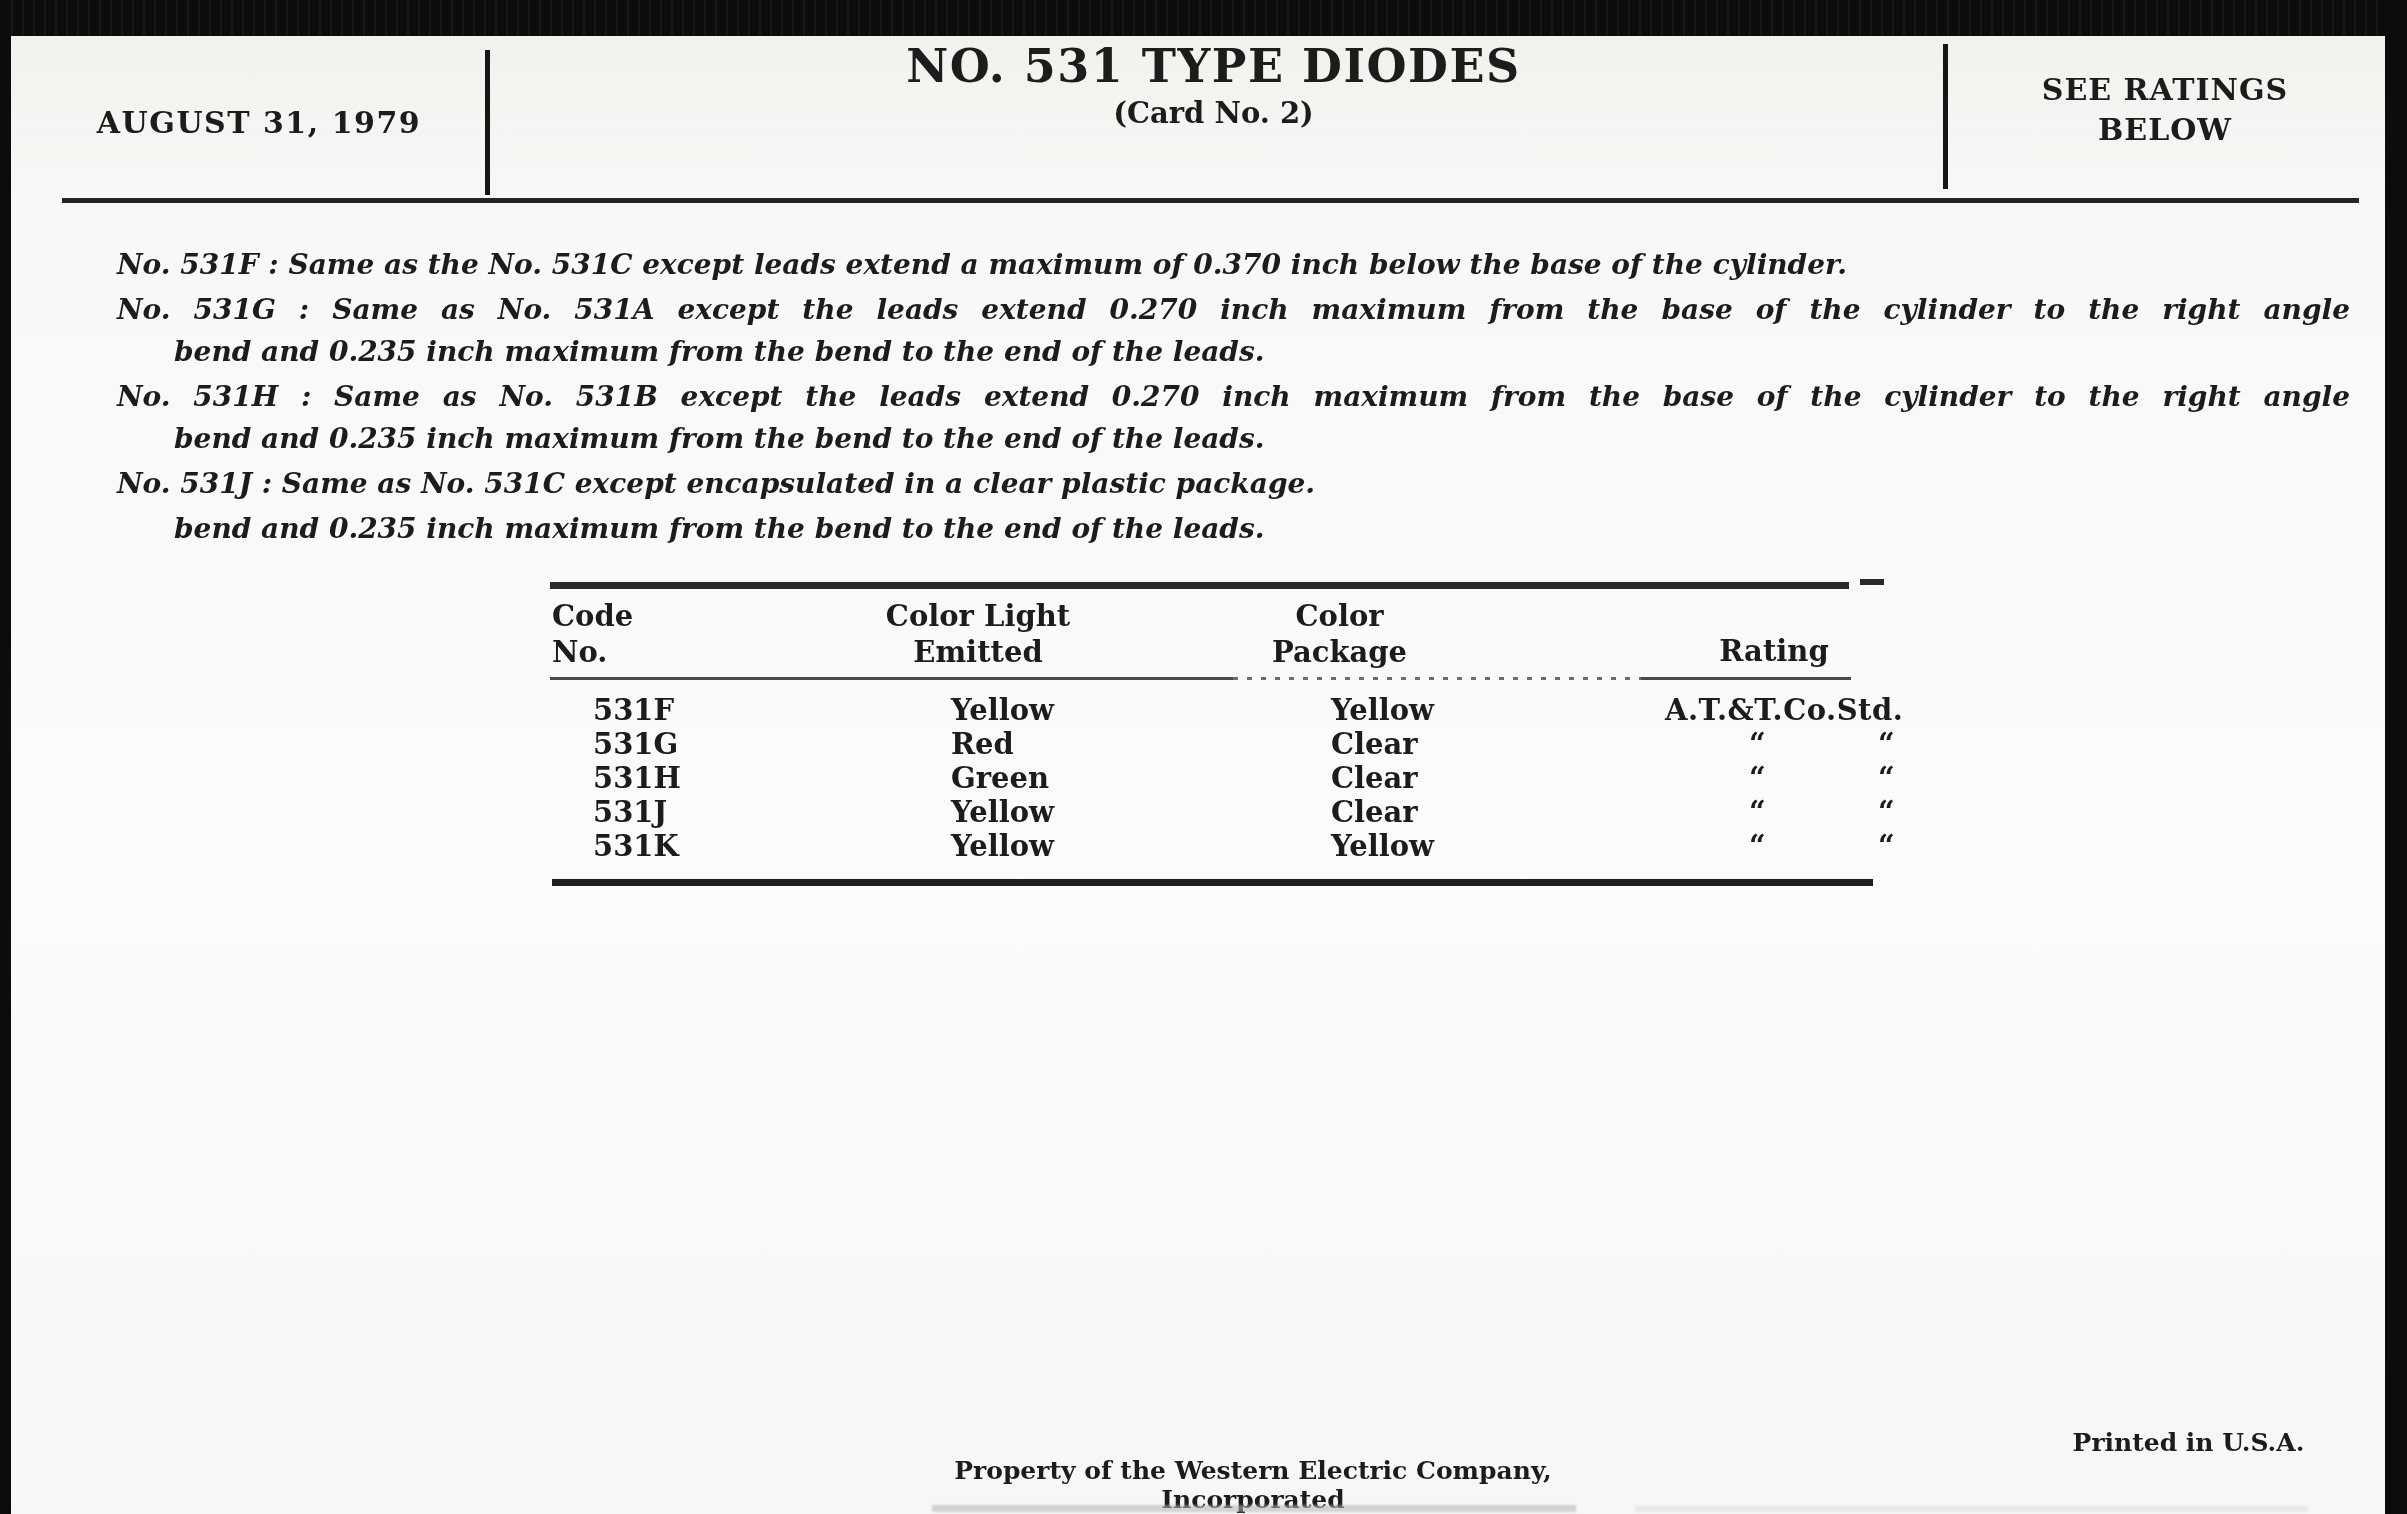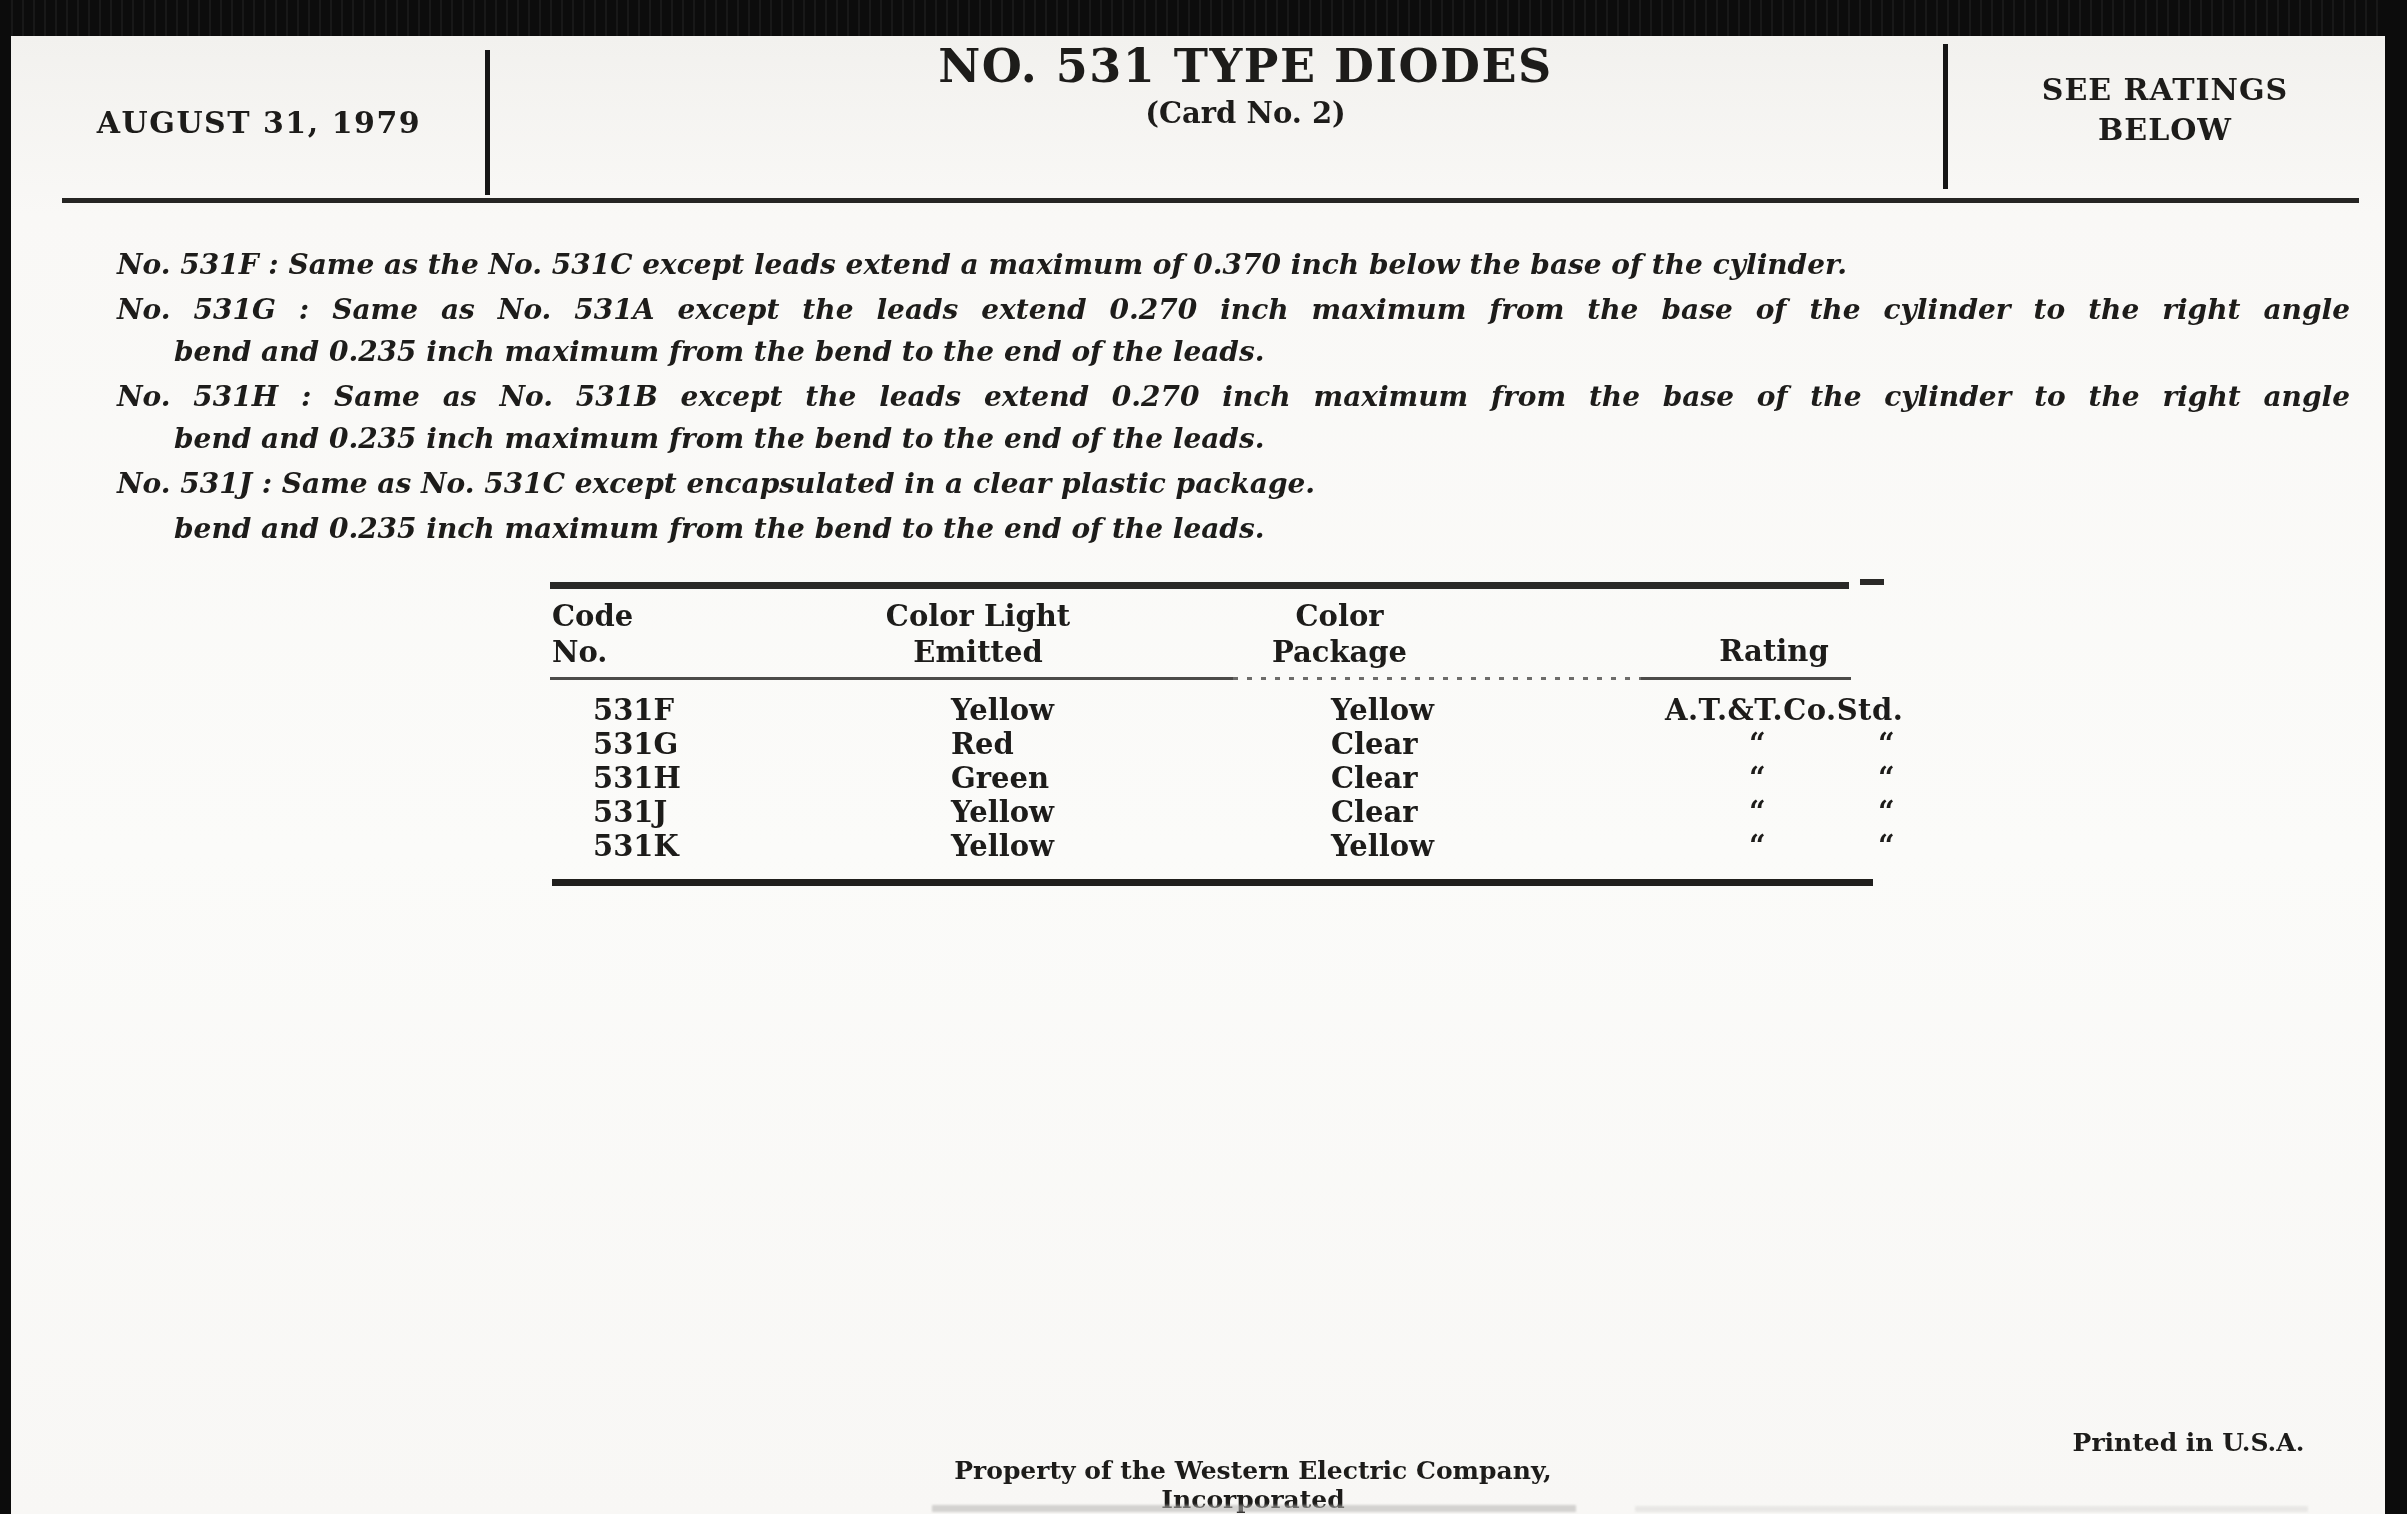--- a/index.html
+++ b/index.html
@@ -12,21 +12,21 @@
   .band-right{position:absolute;right:0;top:0;width:23px;height:1515px;background:#0c0c0c;}
   
   .card{position:absolute;left:11px;top:36px;width:2374px;height:1479px;
         background:linear-gradient(180deg,#f2f1ee 0%,#f9f8f6 12%,#fbfbf9 55%,#f8f7f5 100%);}
   
   .date{position:absolute;left:40px;top:69px;width:416px;text-align:center;
         font-size:30px;letter-spacing:1.5px;}
   .vdiv{position:absolute;width:5px;background:#161616;}
   .vdiv1{left:474px;top:14px;height:145px;}
   .vdiv2{left:1932px;top:8px;height:145px;}
-  .head-center{position:absolute;left:479px;top:4px;width:1447px;text-align:center;padding-left:32px;}
+  .head-center{position:absolute;left:479px;top:4px;width:1447px;text-align:center;}
   .title{font-size:46px;line-height:53px;letter-spacing:1.5px;}
   .subtitle{font-size:29px;line-height:40px;}
   .cardno{font-size:29px;line-height:40px;}
   .head-right{position:absolute;left:1936px;top:34px;width:436px;text-align:center;
               font-size:30px;line-height:40px;letter-spacing:1px;}
   .hrule{position:absolute;left:51px;top:162px;width:2297px;height:5px;background:#262523;}
   
   .body-text{position:absolute;left:106px;top:208px;width:2233px;font-size:28px;font-style:italic;}
   .para{margin:0 0 3px 0;}
   .line{line-height:42px;text-align:left;}

